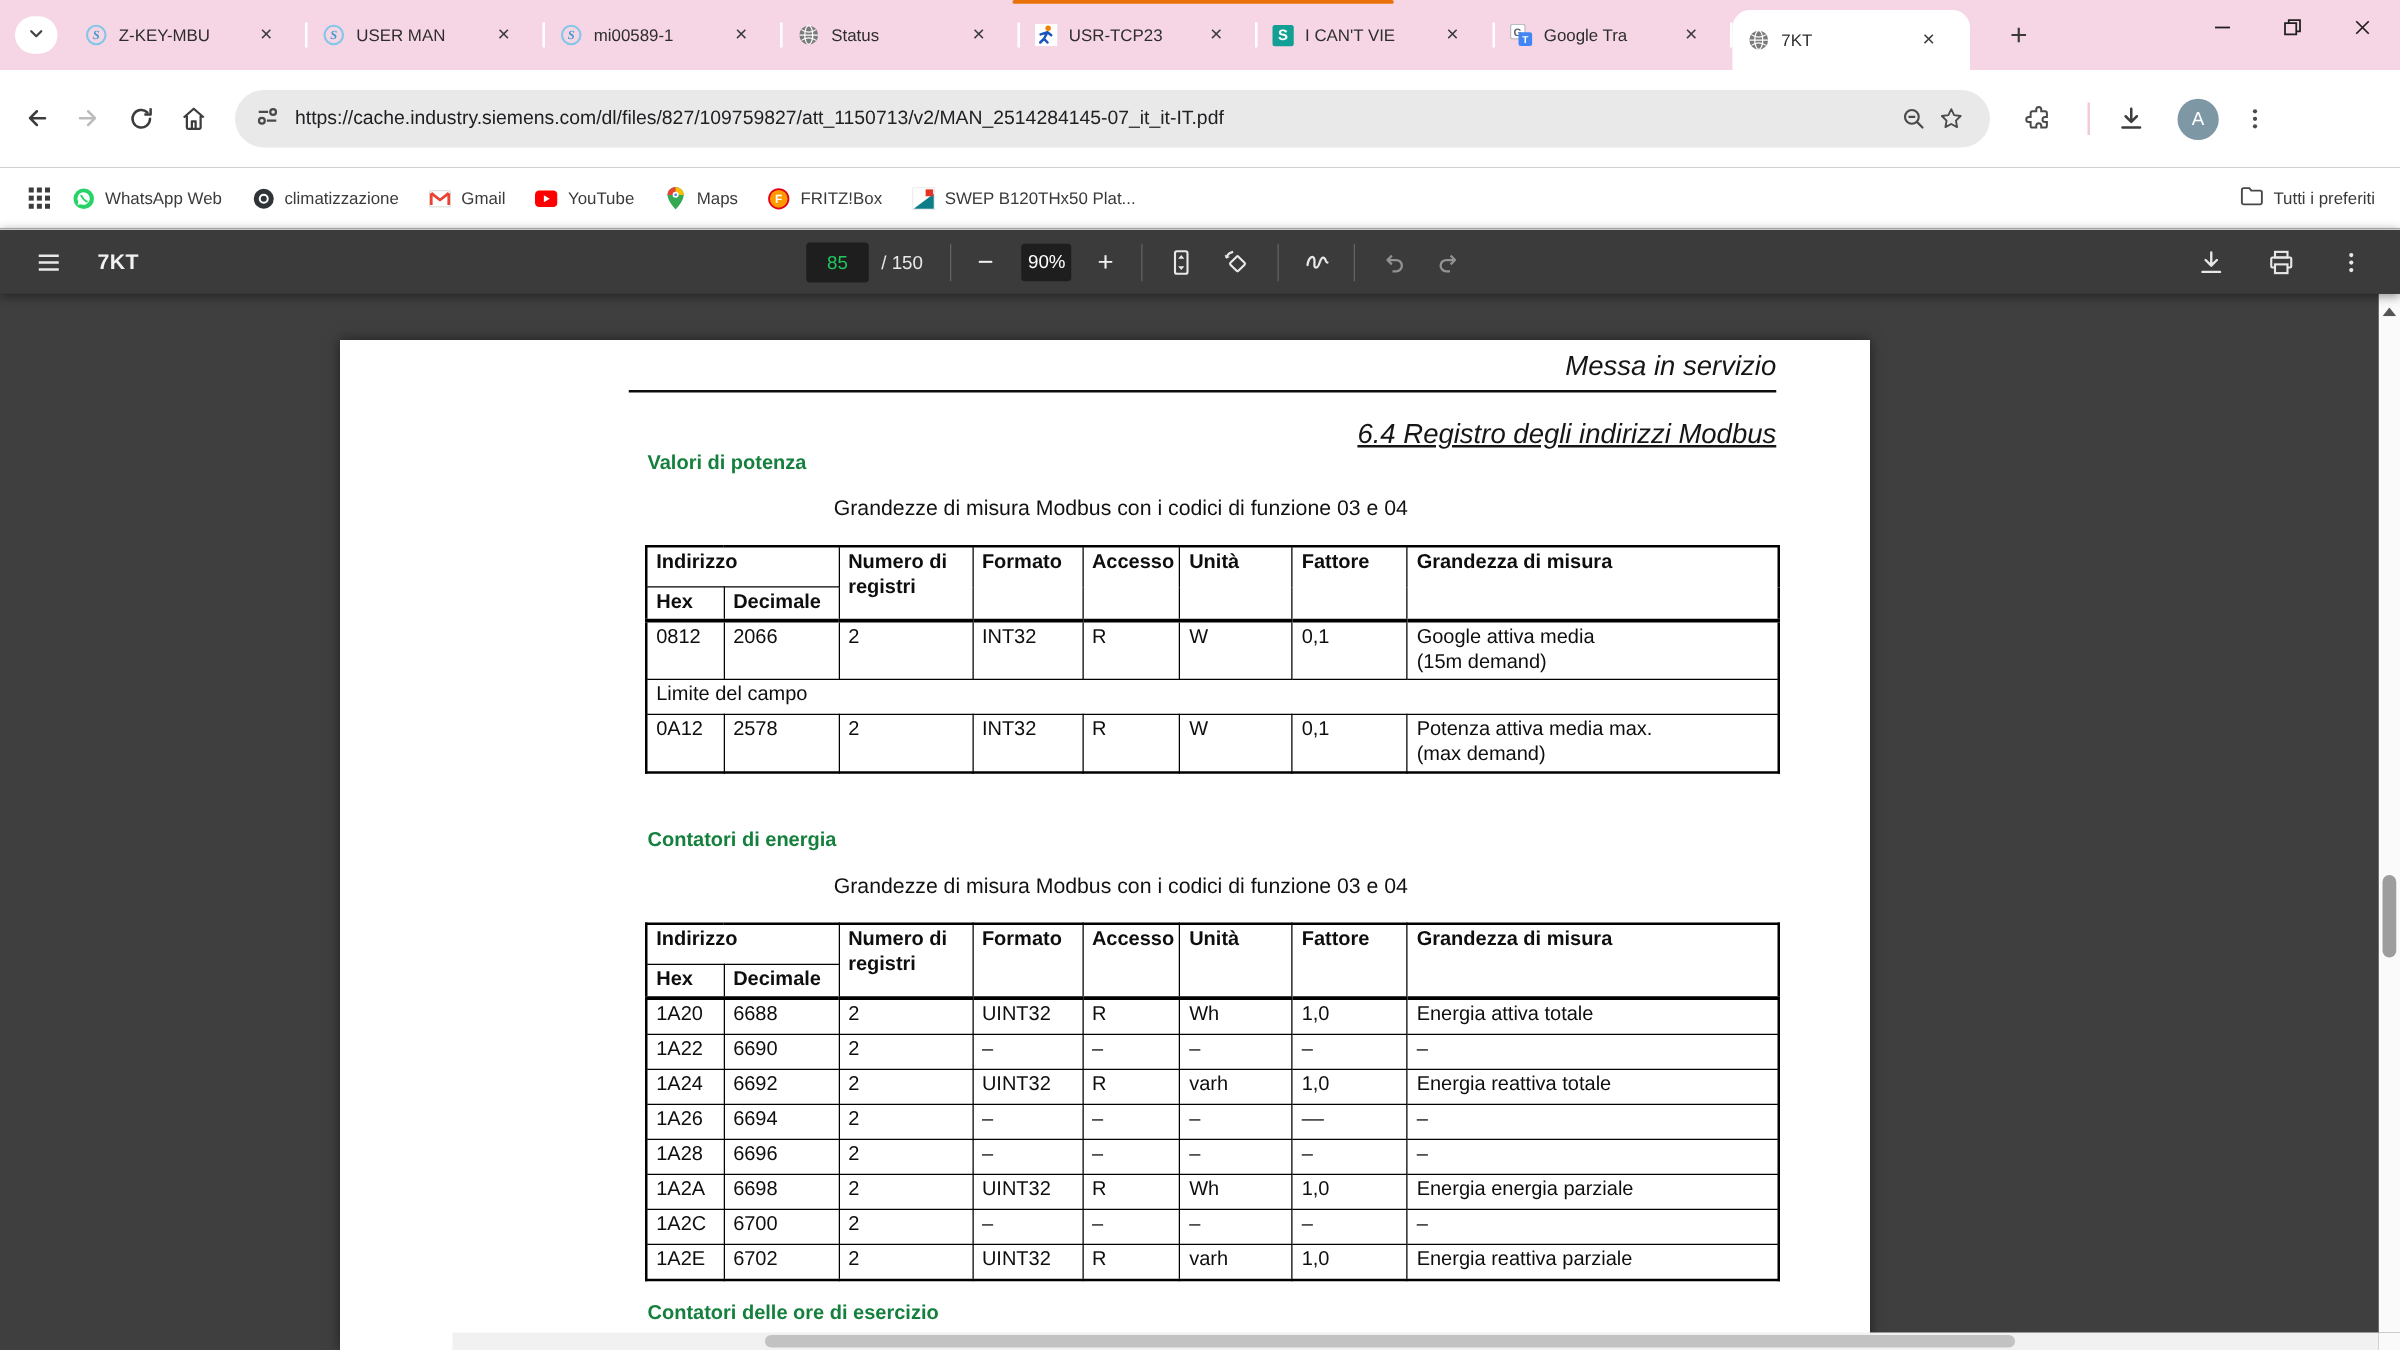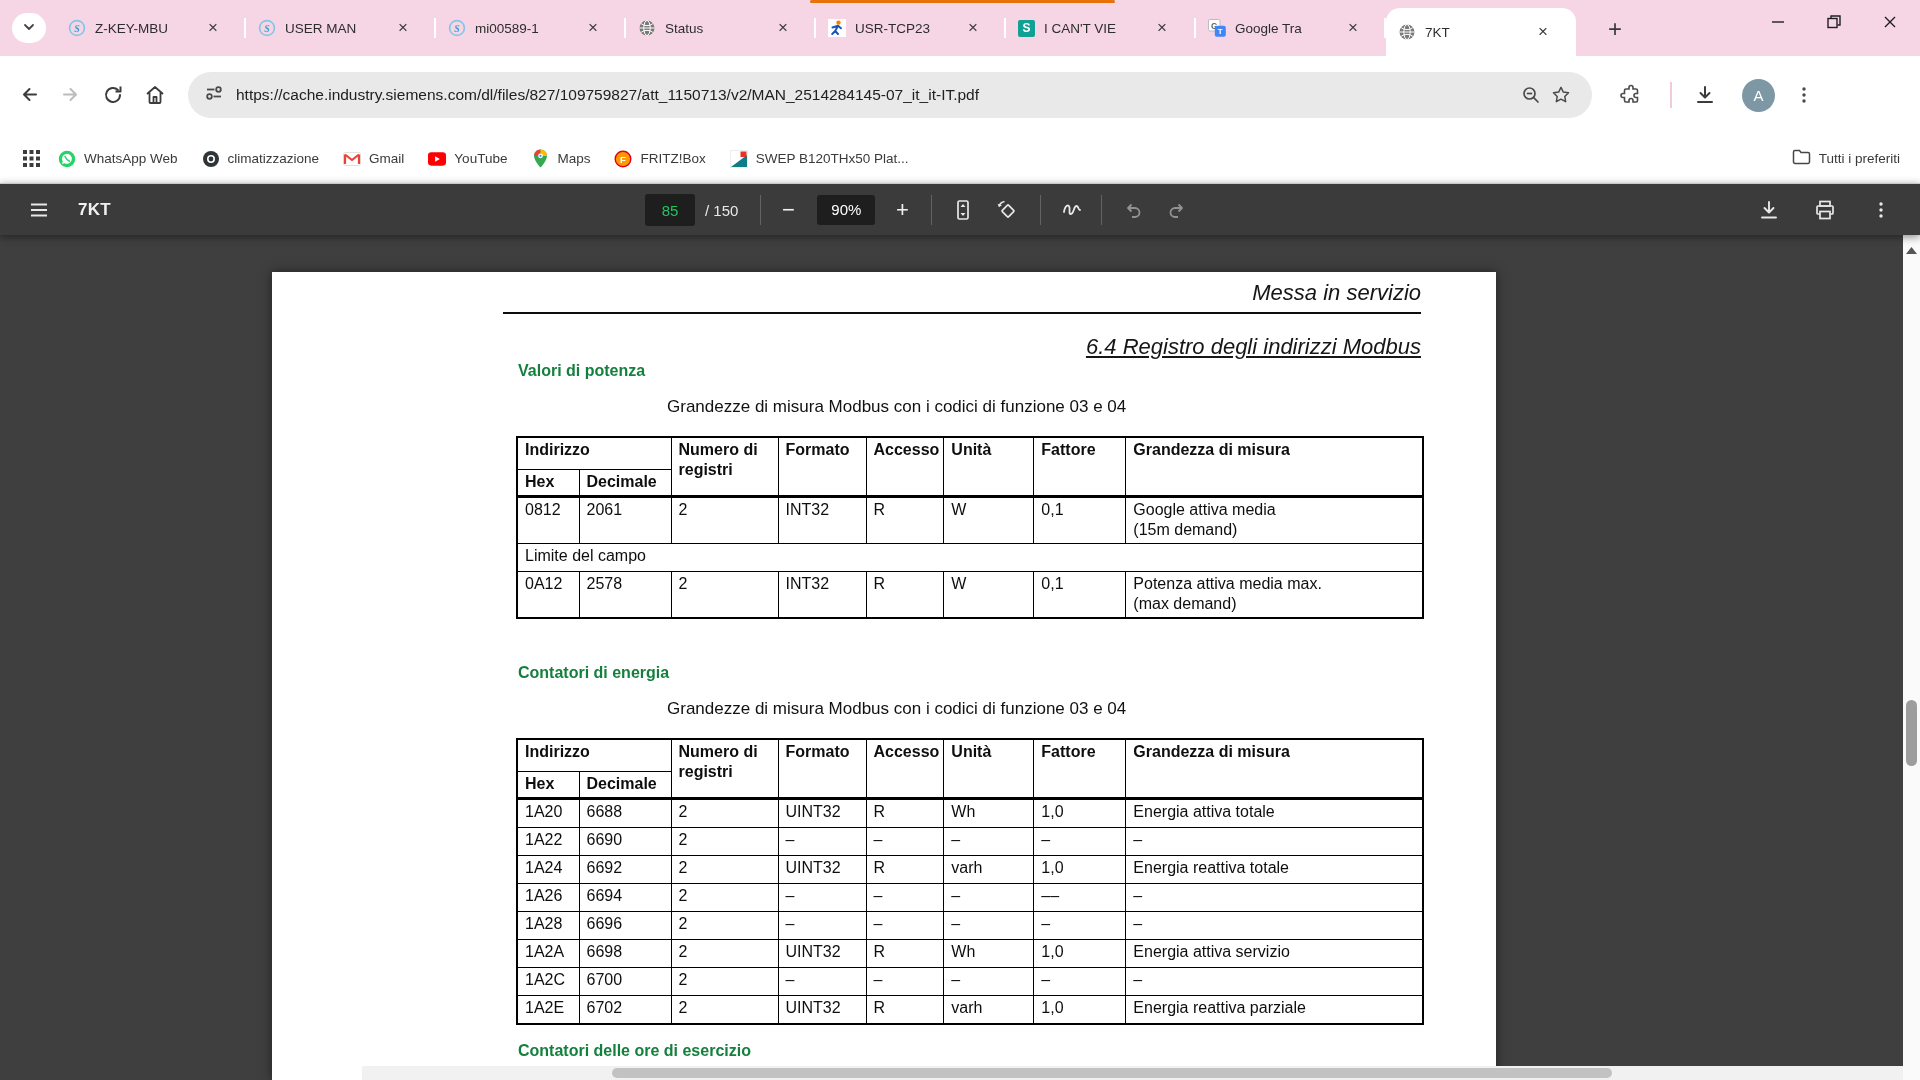--- a/index.html
+++ b/index.html
@@ -42,21 +42,21 @@
 
   
   .pdfbar{position:absolute;top:183px;left:0;width:1920px;height:52px;background:#3b3b3b;border-top:1px solid #c9c9c9;box-sizing:border-box;box-shadow:0 2px 8px rgba(0,0,0,.45);z-index:5;}
   .pdfbar-left{position:absolute;left:26px;top:0;height:52px;display:flex;align-items:center;gap:26px;}
   .pdf-title{color:#f1f1f1;font-size:17px;font-weight:bold;letter-spacing:.3px;}
   .pdf-center{position:absolute;left:645px;top:0;height:52px;display:flex;align-items:center;}
   .pg-input{width:46px;height:30px;background:#1e1e1e;border:none;border-radius:3px;color:#22c55e;font-size:15px;text-align:center;font-family:"Liberation Sans",sans-serif;}
   .pg-total{color:#e8e8e8;font-size:15px;margin-left:10px;white-space:nowrap;}
   .vsep{width:1px;height:30px;background:#636363;margin-left:22px;}
   .zbtn{color:#f0f0f0;font-size:22px;width:26px;text-align:center;margin-left:14px;cursor:pointer;user-select:none;}
-  .zoombox{width:58px;height:30px;background:#1e1e1e;border-radius:3px;color:#fff;font-size:15px;text-align:center;line-height:30px;margin-left:16px;}
+  .zoombox{width:40px;height:30px;background:#1e1e1e;border-radius:3px;color:#fff;font-size:15px;text-align:center;line-height:30px;margin-left:16px;}
   .tool-ic{width:26px;height:26px;display:flex;align-items:center;justify-content:center;margin-left:18px;cursor:pointer;}
   .pdfbar-right{position:absolute;right:26px;top:0;height:52px;display:flex;align-items:center;gap:30px;}
 
   
   .pdf-area{position:absolute;top:235px;left:0;width:1920px;height:845px;background:#3f3f3f;}
   .page{position:absolute;left:272px;top:37px;width:1224px;height:808px;background:#fff;box-shadow:0 0 10px rgba(0,0,0,.5);}
   .run-h{position:absolute;right:75px;font-style:italic;font-size:22px;color:#161616;white-space:nowrap;}
   .rule{position:absolute;left:231px;top:40px;width:918px;height:2px;background:#0d0d0d;}
   .sec-head{position:absolute;left:246px;font-weight:bold;font-size:16px;color:#15803d;white-space:nowrap;}
   .caption{position:absolute;left:395px;font-size:17px;color:#111;white-space:nowrap;}
@@ -459,21 +459,21 @@
               <th class="hb" rowspan="2" style="white-space: normal;">Grandezza di misura</th>
             </tr>
             <tr>
               <th class="hb">Hex</th>
               <th class="hb">Decimale</th>
             </tr>
           </thead>
           <tbody>
             <tr>
               <td>0812</td>
-              <td>2061</td>
+              <td>2066</td>
               <td>2</td>
               <td>INT32</td>
               <td>R</td>
               <td>W</td>
               <td>0,1</td>
               <td>
                 <div>Google attiva media</div>
                 <div>(15m demand)</div>
               </td>
             </tr>
@@ -576,21 +576,21 @@
               <td>–</td>
             </tr>
             <tr>
               <td>1A2A</td>
               <td>6698</td>
               <td>2</td>
               <td>UINT32</td>
               <td>R</td>
               <td>Wh</td>
               <td>1,0</td>
-              <td>Energia attiva servizio</td>
+              <td>Energia energia parziale</td>
             </tr>
             <tr>
               <td>1A2C</td>
               <td>6700</td>
               <td>2</td>
               <td>–</td>
               <td>–</td>
               <td>–</td>
               <td>–</td>
               <td>–</td>

